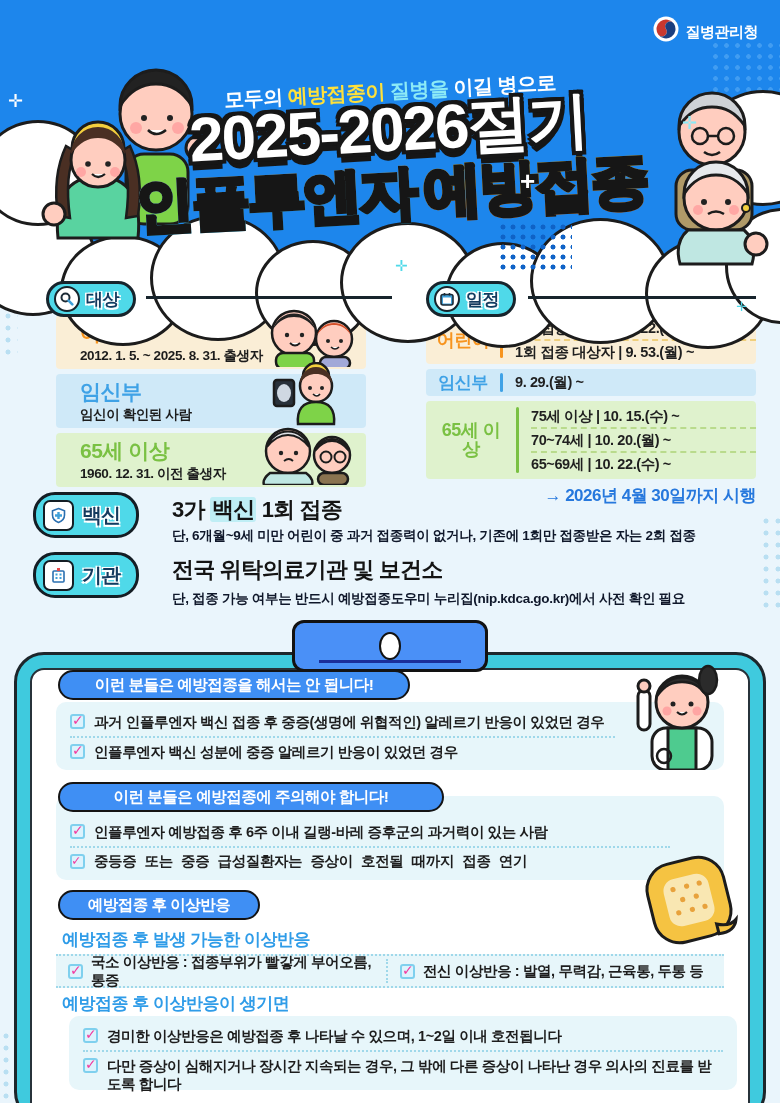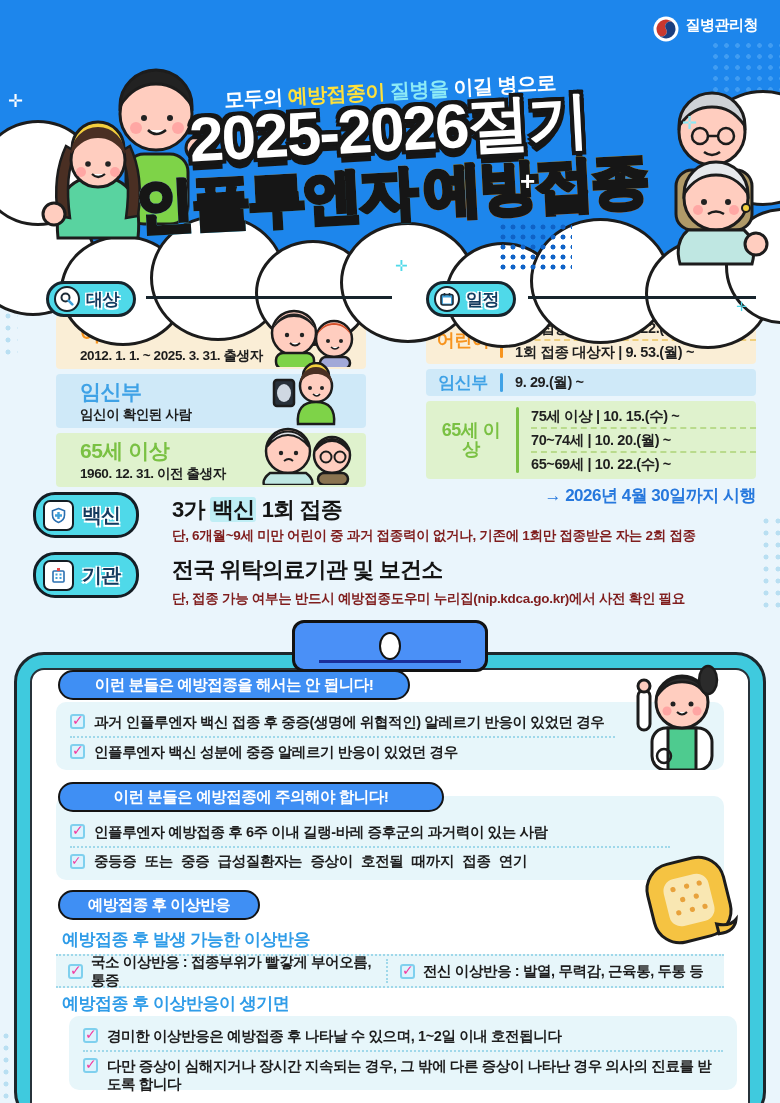--- a/index.html
+++ b/index.html
@@ -4,21 +4,21 @@
 <style>
   html,body{margin:0;padding:0;}
   .page{position:relative;width:780px;height:1103px;overflow:hidden;
         font-family:"Liberation Sans","DejaVu Sans",sans-serif;background:#eaf5fc;}
 
   
   .header{position:absolute;left:0;top:0;width:780px;height:300px;background:#1d86ec;}
   .hdr-dots{position:absolute;background-image:radial-gradient(#4aa3f3 2px,transparent 2.6px);background-size:11px 11px;opacity:.8;}
   .halftone{position:absolute;left:498px;top:222px;width:74px;height:48px;z-index:2;
             background-image:radial-gradient(#0f62c6 2.2px,transparent 2.8px);background-size:10px 10px;}
-  .logo{position:absolute;right:22px;top:16px;display:flex;align-items:flex-start;gap:7px;z-index:6;}
+  .logo{position:absolute;right:22px;top:16px;display:flex;align-items:flex-end;gap:7px;z-index:6;}
   .logo-txt{color:#fff;font-weight:800;font-size:15px;letter-spacing:-.5px;}
   .slogan{position:absolute;left:0;top:78px;width:780px;text-align:center;transform:rotate(-3deg);
           font-weight:900;font-size:20px;letter-spacing:-.5px;z-index:5;color:#fff;}
   .slg-y{color:#ffe13a;} .slg-c{color:#8ceaf6;}
   .title-wrap{position:absolute;left:0;top:100px;width:780px;text-align:center;transform:rotate(-3deg);z-index:5;}
   .title1{font-size:62px;line-height:60px;font-weight:900;letter-spacing:-2px;color:#fff;
      text-shadow:-4px -4px 0 #161616,4px -4px 0 #161616,-4px 4px 0 #161616,4px 4px 0 #161616,
        -4px 0 0 #161616,4px 0 0 #161616,0 -4px 0 #161616,0 4px 0 #161616,0 9px 0 #161616;}
   .title2{font-size:58px;line-height:66px;font-weight:900;letter-spacing:-2px;}
   .grad-c{color:#49cdea;} .grad-o{color:#ff9b1e;}
@@ -62,21 +62,21 @@
 
   
   .pill-m{position:absolute;left:33px;height:40px;display:inline-flex;align-items:center;gap:8px;padding:0 16px 0 7px;
           background:#4fd9e9;border:3px solid #141d24;border-radius:22px;z-index:4;}
   .pill-m .ic{width:27px;height:27px;border-radius:7px;background:#fff;border:2px solid #141d24;
           display:flex;align-items:center;justify-content:center;}
   .pill-m .lb{font-size:20px;font-weight:900;color:#143a5e;letter-spacing:-1px;
           text-shadow:-1.5px -1.5px 0 #fff,1.5px -1.5px 0 #fff,-1.5px 1.5px 0 #fff,1.5px 1.5px 0 #fff;}
   .blk-title{position:absolute;left:172px;font-size:22px;font-weight:900;color:#141414;letter-spacing:-.8px;}
   .blk-title .hl{background:#bfeef5;padding:0 2px;border-radius:3px;}
-  .blk-note{position:absolute;left:172px;font-size:13.5px;font-weight:600;color:#7f1d1d;letter-spacing:-.3px;}
+  .blk-note{position:absolute;left:172px;font-size:13.5px;font-weight:600;color:#0f172a;letter-spacing:-.3px;}
 
   
   .board-out{position:absolute;left:14px;top:652px;width:752px;height:470px;background:#3fcade;
              border:3px solid #1d262b;border-radius:30px;box-sizing:border-box;z-index:3;}
   .board-in{position:absolute;left:30px;top:668px;width:720px;height:500px;background:#fff;
              border:2px solid #27323a;border-radius:14px;box-sizing:border-box;z-index:4;}
   .clip{position:absolute;left:292px;top:620px;width:196px;height:52px;background:#4a90f7;
         border:3px solid #121212;border-radius:12px;z-index:6;box-sizing:border-box;}
   .clip .hole{position:absolute;left:50%;top:9px;transform:translateX(-50%);width:18px;height:24px;
         background:#fff;border:2px solid #121212;border-radius:50%;}
@@ -214,21 +214,21 @@
           <circle cx="5.5" cy="5.5" r="4" fill="#fff" stroke="#1c2b36" stroke-width="2"></circle>
           <line x1="8.6" y1="8.6" x2="12.3" y2="12.3" stroke="#3f9fd8" stroke-width="2.6" stroke-linecap="round"></line>
         </svg>
     </span>
     <span class="lb">대상</span>
   </div>
   <div class="h-line" style="left:146px;top:296px;width:246px;"></div>
 
   <div class="t-row" style="top:315px;background:#faeed6;">
     <div class="t-title" style="color:#f7941e;">어린이</div>
-    <div class="t-sub">2012. 1. 1. ~ 2025. 3. 31. 출생자</div>
+    <div class="t-sub">2012. 1. 5. ~ 2025. 8. 31. 출생자</div>
     <div class="t-illu" style="bottom:2px;">
       <svg width="96" height="62" viewBox="0 0 96 62">
         <circle cx="30" cy="28" r="22" fill="#ffcdbf" stroke="#1c1c1c" stroke-width="2.5"></circle>
         <path d="M9 24a22 22 0 0 1 42 0c-7-9-13-12-21-12s-14 3-21 12Z" fill="#222"></path>
         <circle cx="23" cy="30" r="2.2" fill="#222"></circle>
           <circle cx="38" cy="30" r="2.2" fill="#222"></circle>
         <path d="M26 38q5 5 10 0" fill="#fff" stroke="#1c1c1c" stroke-width="1.8"></path>
         <rect x="12" y="48" width="38" height="16" rx="7" fill="#7ed348" stroke="#1c1c1c" stroke-width="2.5"></rect>
         <circle cx="70" cy="34" r="18" fill="#ffcdbf" stroke="#1c1c1c" stroke-width="2.5"></circle>
         <path d="M53 30a18 18 0 0 1 34 0c-6-8-11-10-17-10s-11 2-17 10Z" fill="#d4502a"></path>

